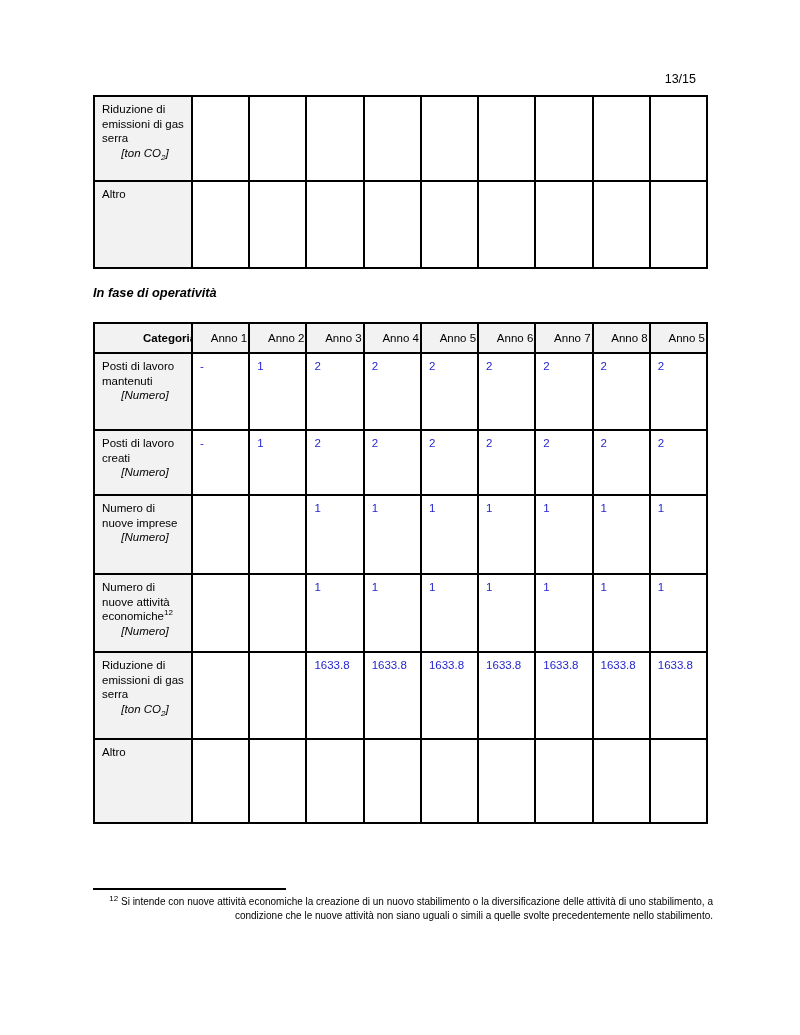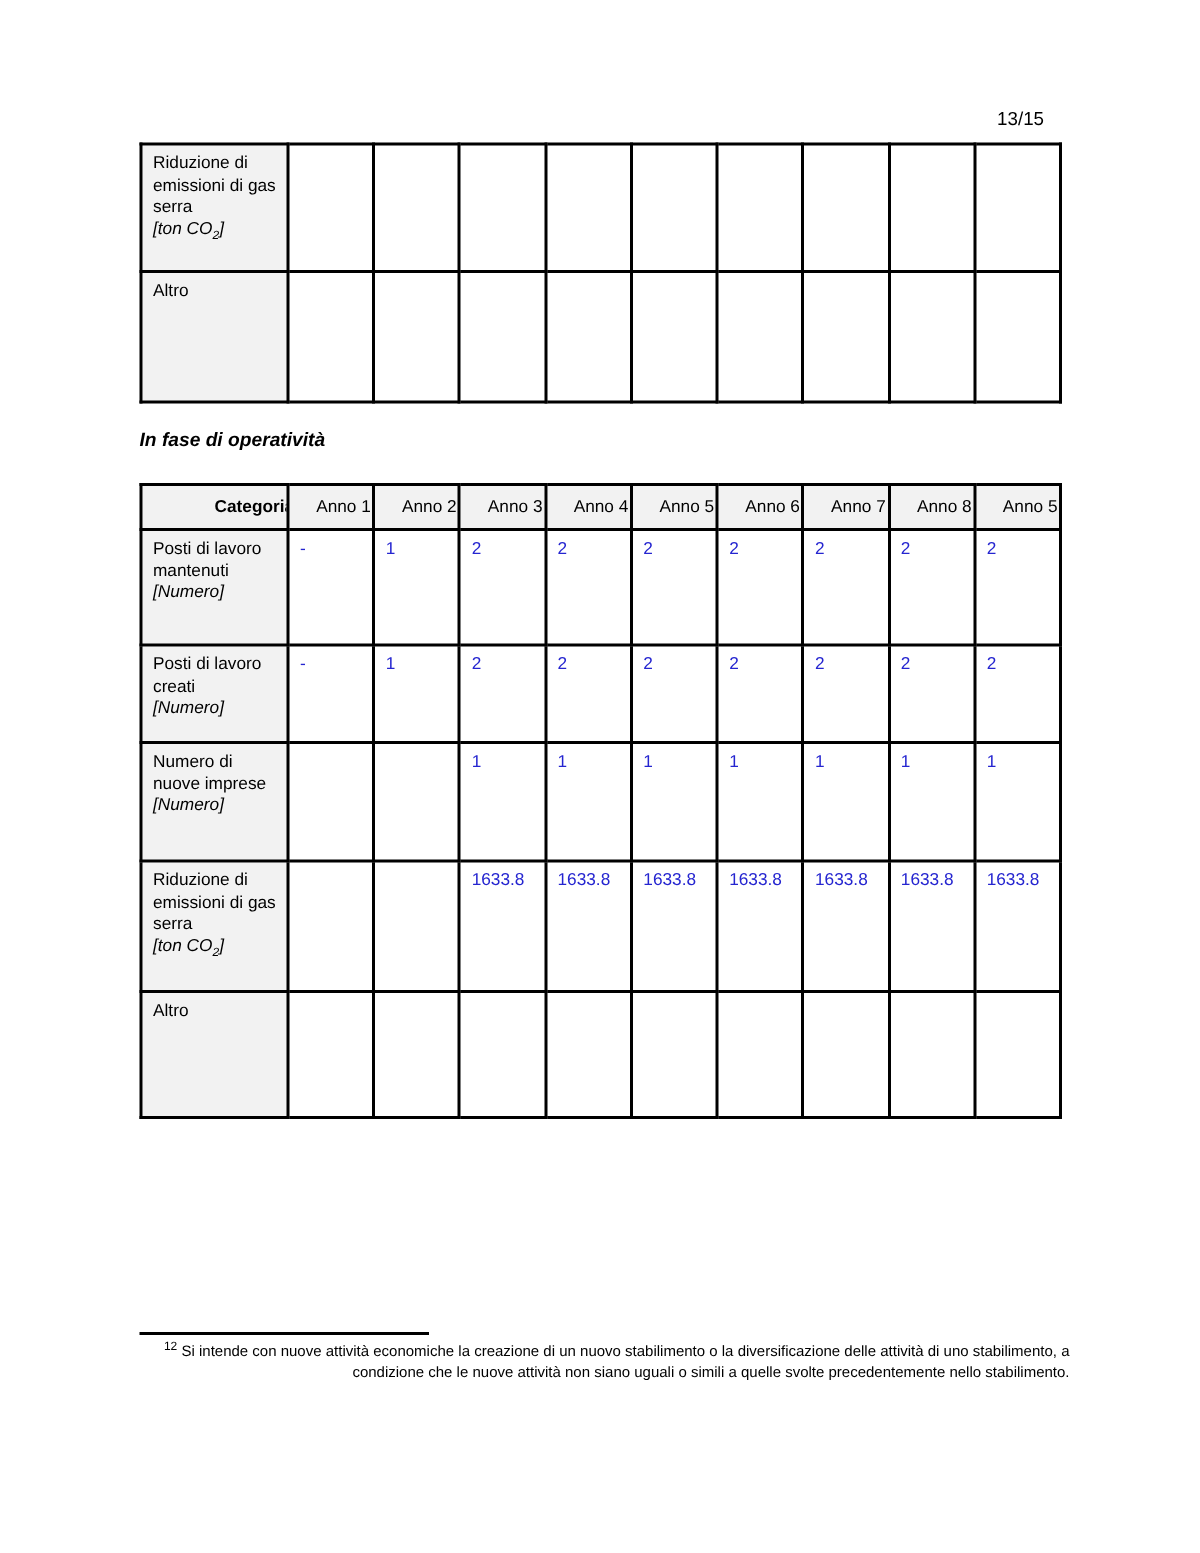--- a/index.html
+++ b/index.html
@@ -19,21 +19,21 @@
   #cont-table { top:95px; }
   #op-table  { top:322px; }
   td, th {
     border:2px solid #000; vertical-align:top; text-align:left;
     padding:5px 3px 4px 7px; overflow:hidden;
   }
   td.cat { background:#f2f2f2; }
   th { background:#f2f2f2; font-weight:normal; }
   th.cat-h { font-weight:bold; vertical-align:middle;padding-left:48px; }
   th.anno-h { text-align:right; vertical-align:middle; padding:4px 1px; }
-  .qual { font-style:italic; }
+  .qual { font-style:italic;text-align:center; }
   td.val { color:#2525d0; }
   sup { font-size:8px; line-height:0; }
   sub { font-size:8px; line-height:0; }
   #section-heading {
     position:absolute; left:93px; top:285px;
     font-size:12.8px; font-weight:bold; font-style:italic;
   }
   #footnote-rule {
     position:absolute; left:93px; top:888px; width:193px;
     border-top:2px solid #000; height:0;
@@ -160,20 +160,35 @@
     <td class="val"></td>
     <td class="val"></td>
     <td class="val">1</td>
     <td class="val">1</td>
     <td class="val">1</td>
     <td class="val">1</td>
     <td class="val">1</td>
     <td class="val">1</td>
     <td class="val">1</td>
   </tr>
+  <tr style="height:78px">
+    <td class="cat">
+      <div><span>Numero di nuove attività economiche</span><sup>12</sup></div>
+      <div class="qual">[Numero]</div>
+    </td>
+    <td class="val"></td>
+    <td class="val"></td>
+    <td class="val">1</td>
+    <td class="val">1</td>
+    <td class="val">1</td>
+    <td class="val">1</td>
+    <td class="val">1</td>
+    <td class="val">1</td>
+    <td class="val">1</td>
+  </tr>
   <tr style="height:87px">
     <td class="cat">
       <div>Riduzione di emissioni di gas serra</div>
       <div class="qual"><span>[ton CO</span><sub>2</sub><span>]</span></div>
     </td>
     <td class="val"></td>
     <td class="val"></td>
     <td class="val">1633.8</td>
     <td class="val">1633.8</td>
     <td class="val">1633.8</td>

